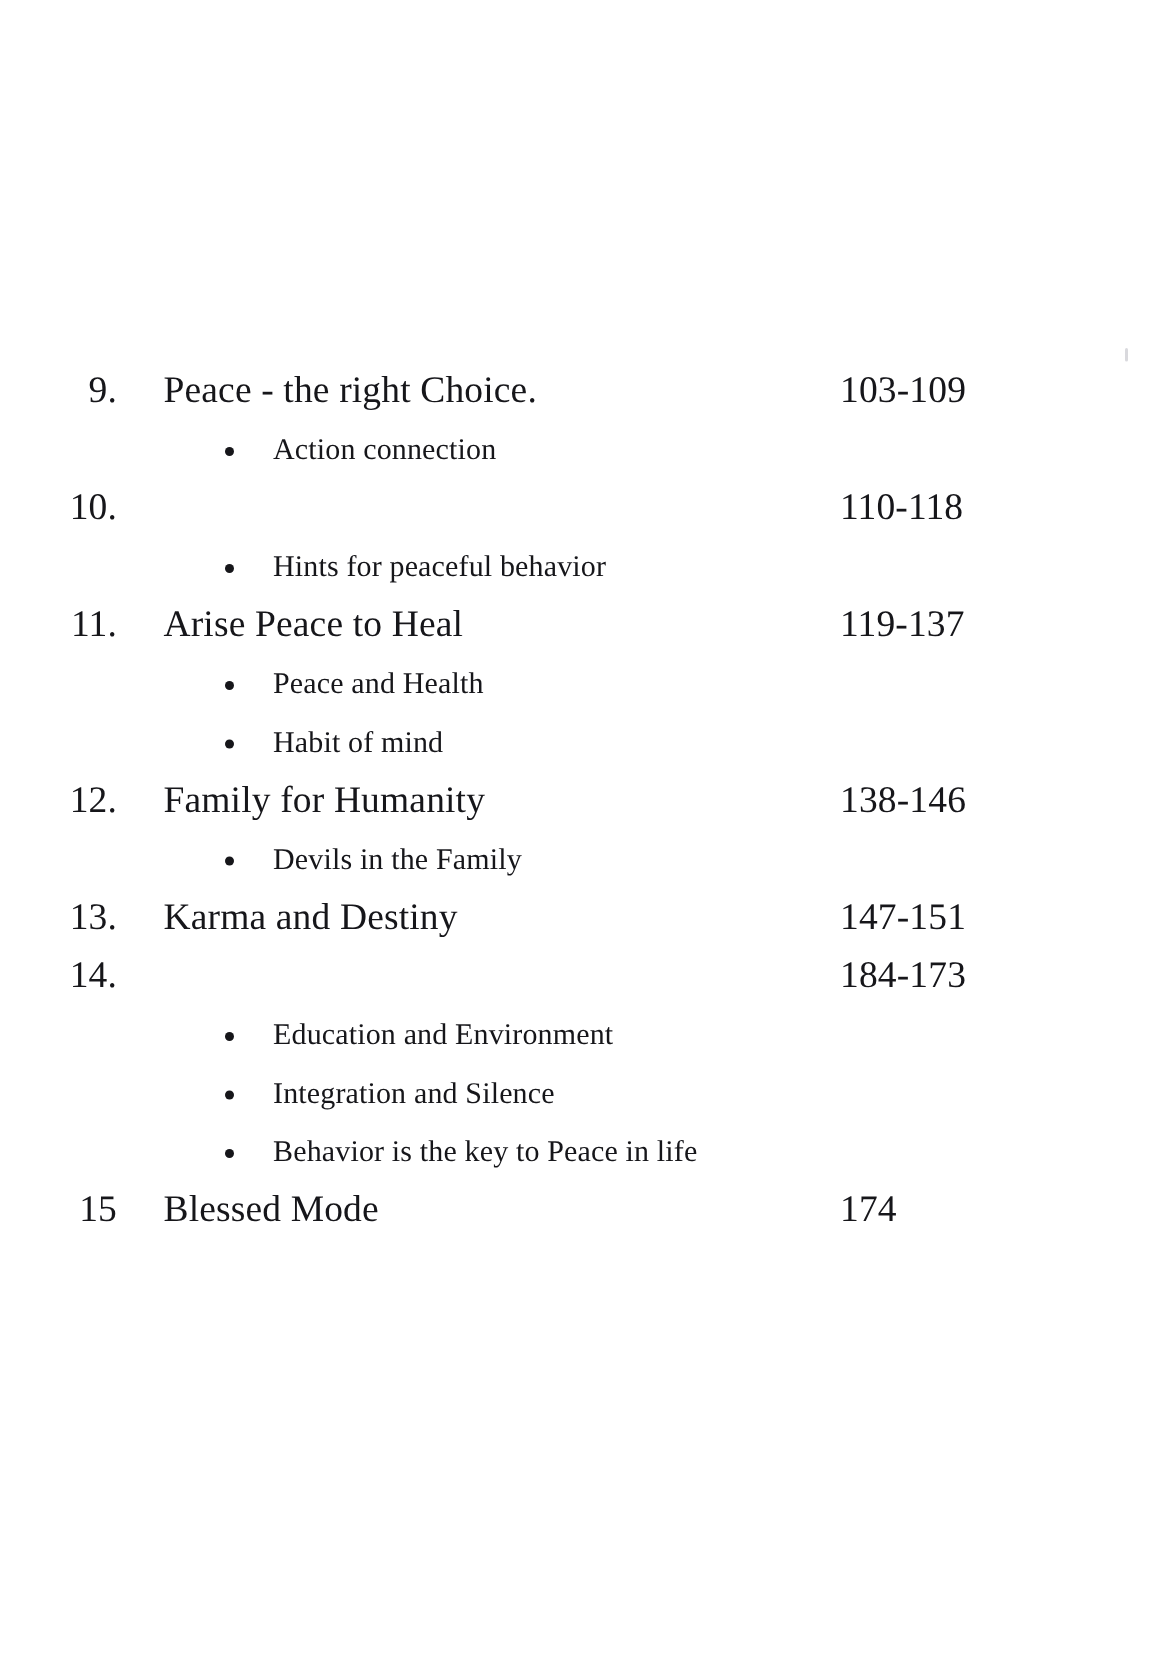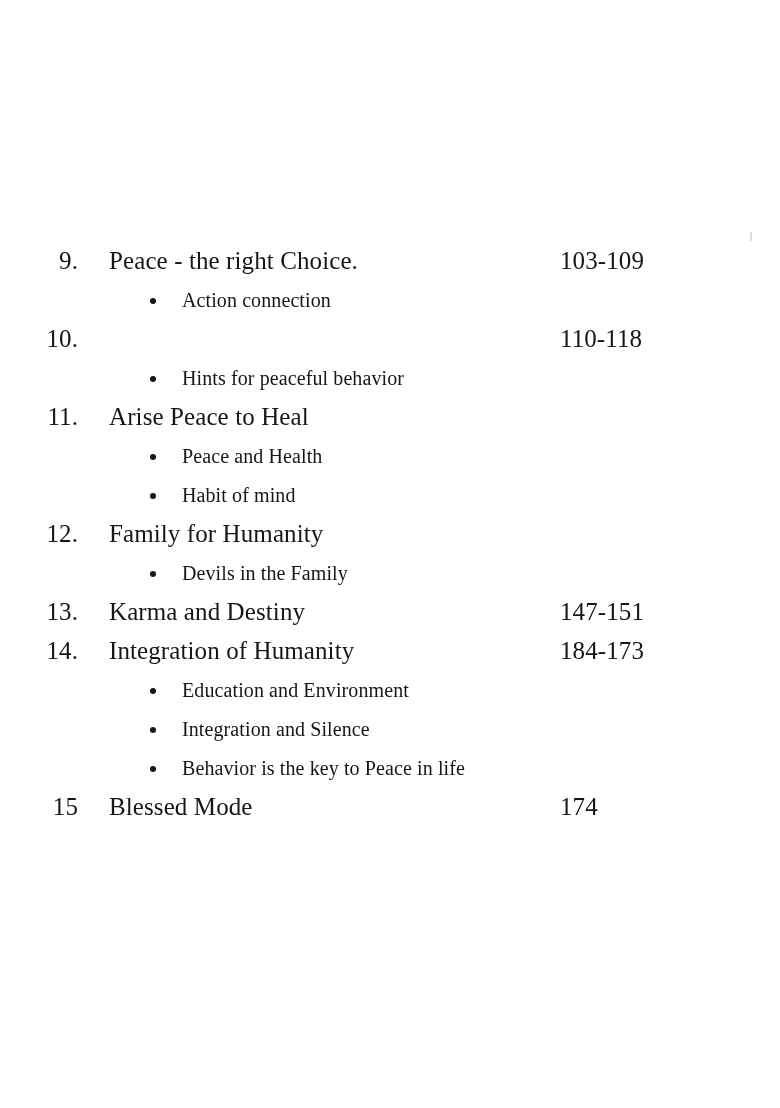--- a/index.html
+++ b/index.html
@@ -128,45 +128,46 @@
         <span class="chap-num">10.</span>
         <span class="chap-pages">110-118</span>
       </div>
       <div class="toc-row">
         <span class="bullet-dot"></span>
         <span class="bullet-title">Hints for peaceful behavior</span>
       </div>
       <div class="toc-row">
         <span class="chap-num">11.</span>
         <span class="chap-title">Arise Peace to Heal</span>
+        <span class="chap-pages">119-137</span>
       </div>
       <div class="toc-row">
         <span class="bullet-dot"></span>
         <span class="bullet-title">Peace and Health</span>
       </div>
       <div class="toc-row">
         <span class="bullet-dot"></span>
         <span class="bullet-title">Habit of mind</span>
       </div>
       <div class="toc-row">
         <span class="chap-num">12.</span>
         <span class="chap-title">Family for Humanity</span>
+        <span class="chap-pages">138-146</span>
       </div>
       <div class="toc-row">
         <span class="bullet-dot"></span>
         <span class="bullet-title">Devils in the Family</span>
       </div>
       <div class="toc-row">
         <span class="chap-num">13.</span>
         <span class="chap-title">Karma and Destiny</span>
         <span class="chap-pages">147-151</span>
       </div>
       <div class="toc-row">
         <span class="chap-num">14.</span>
-        <span class="chap-title">Integration of Humanity</span>
         <span class="chap-pages">184-173</span>
       </div>
       <div class="toc-row">
         <span class="bullet-dot"></span>
         <span class="bullet-title">Education and Environment</span>
       </div>
       <div class="toc-row">
         <span class="bullet-dot"></span>
         <span class="bullet-title">Integration and Silence</span>
       </div>

